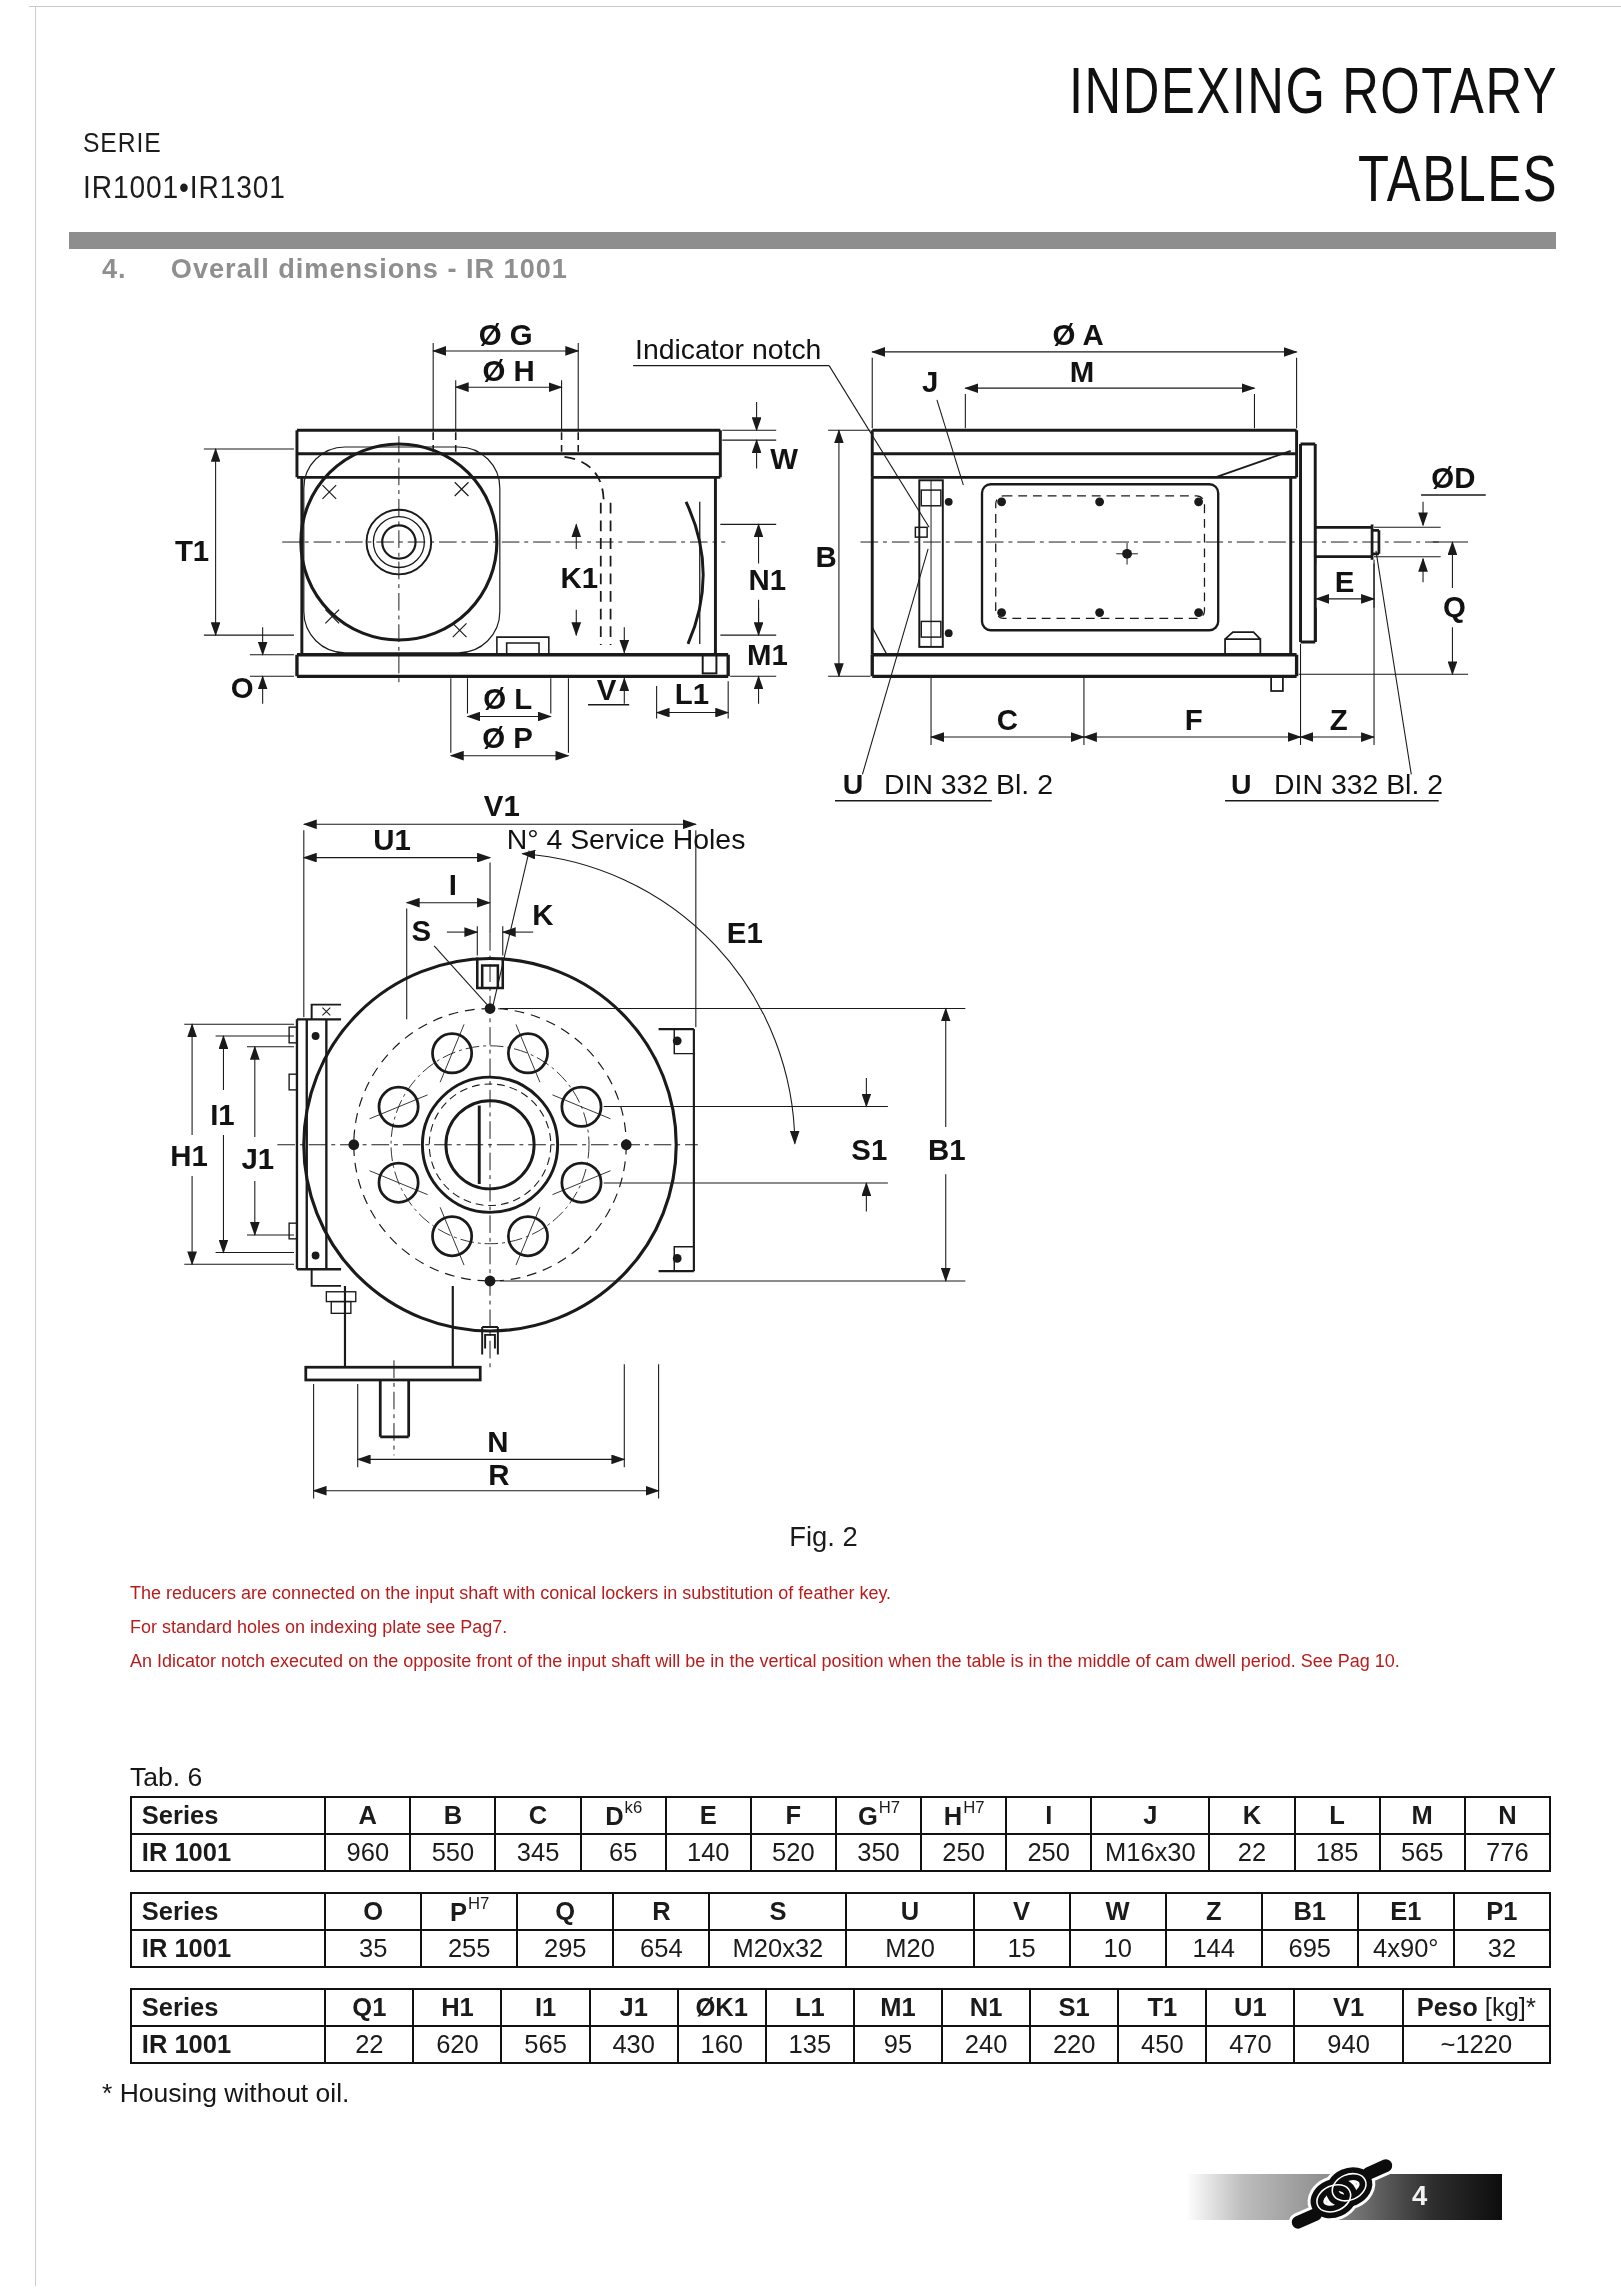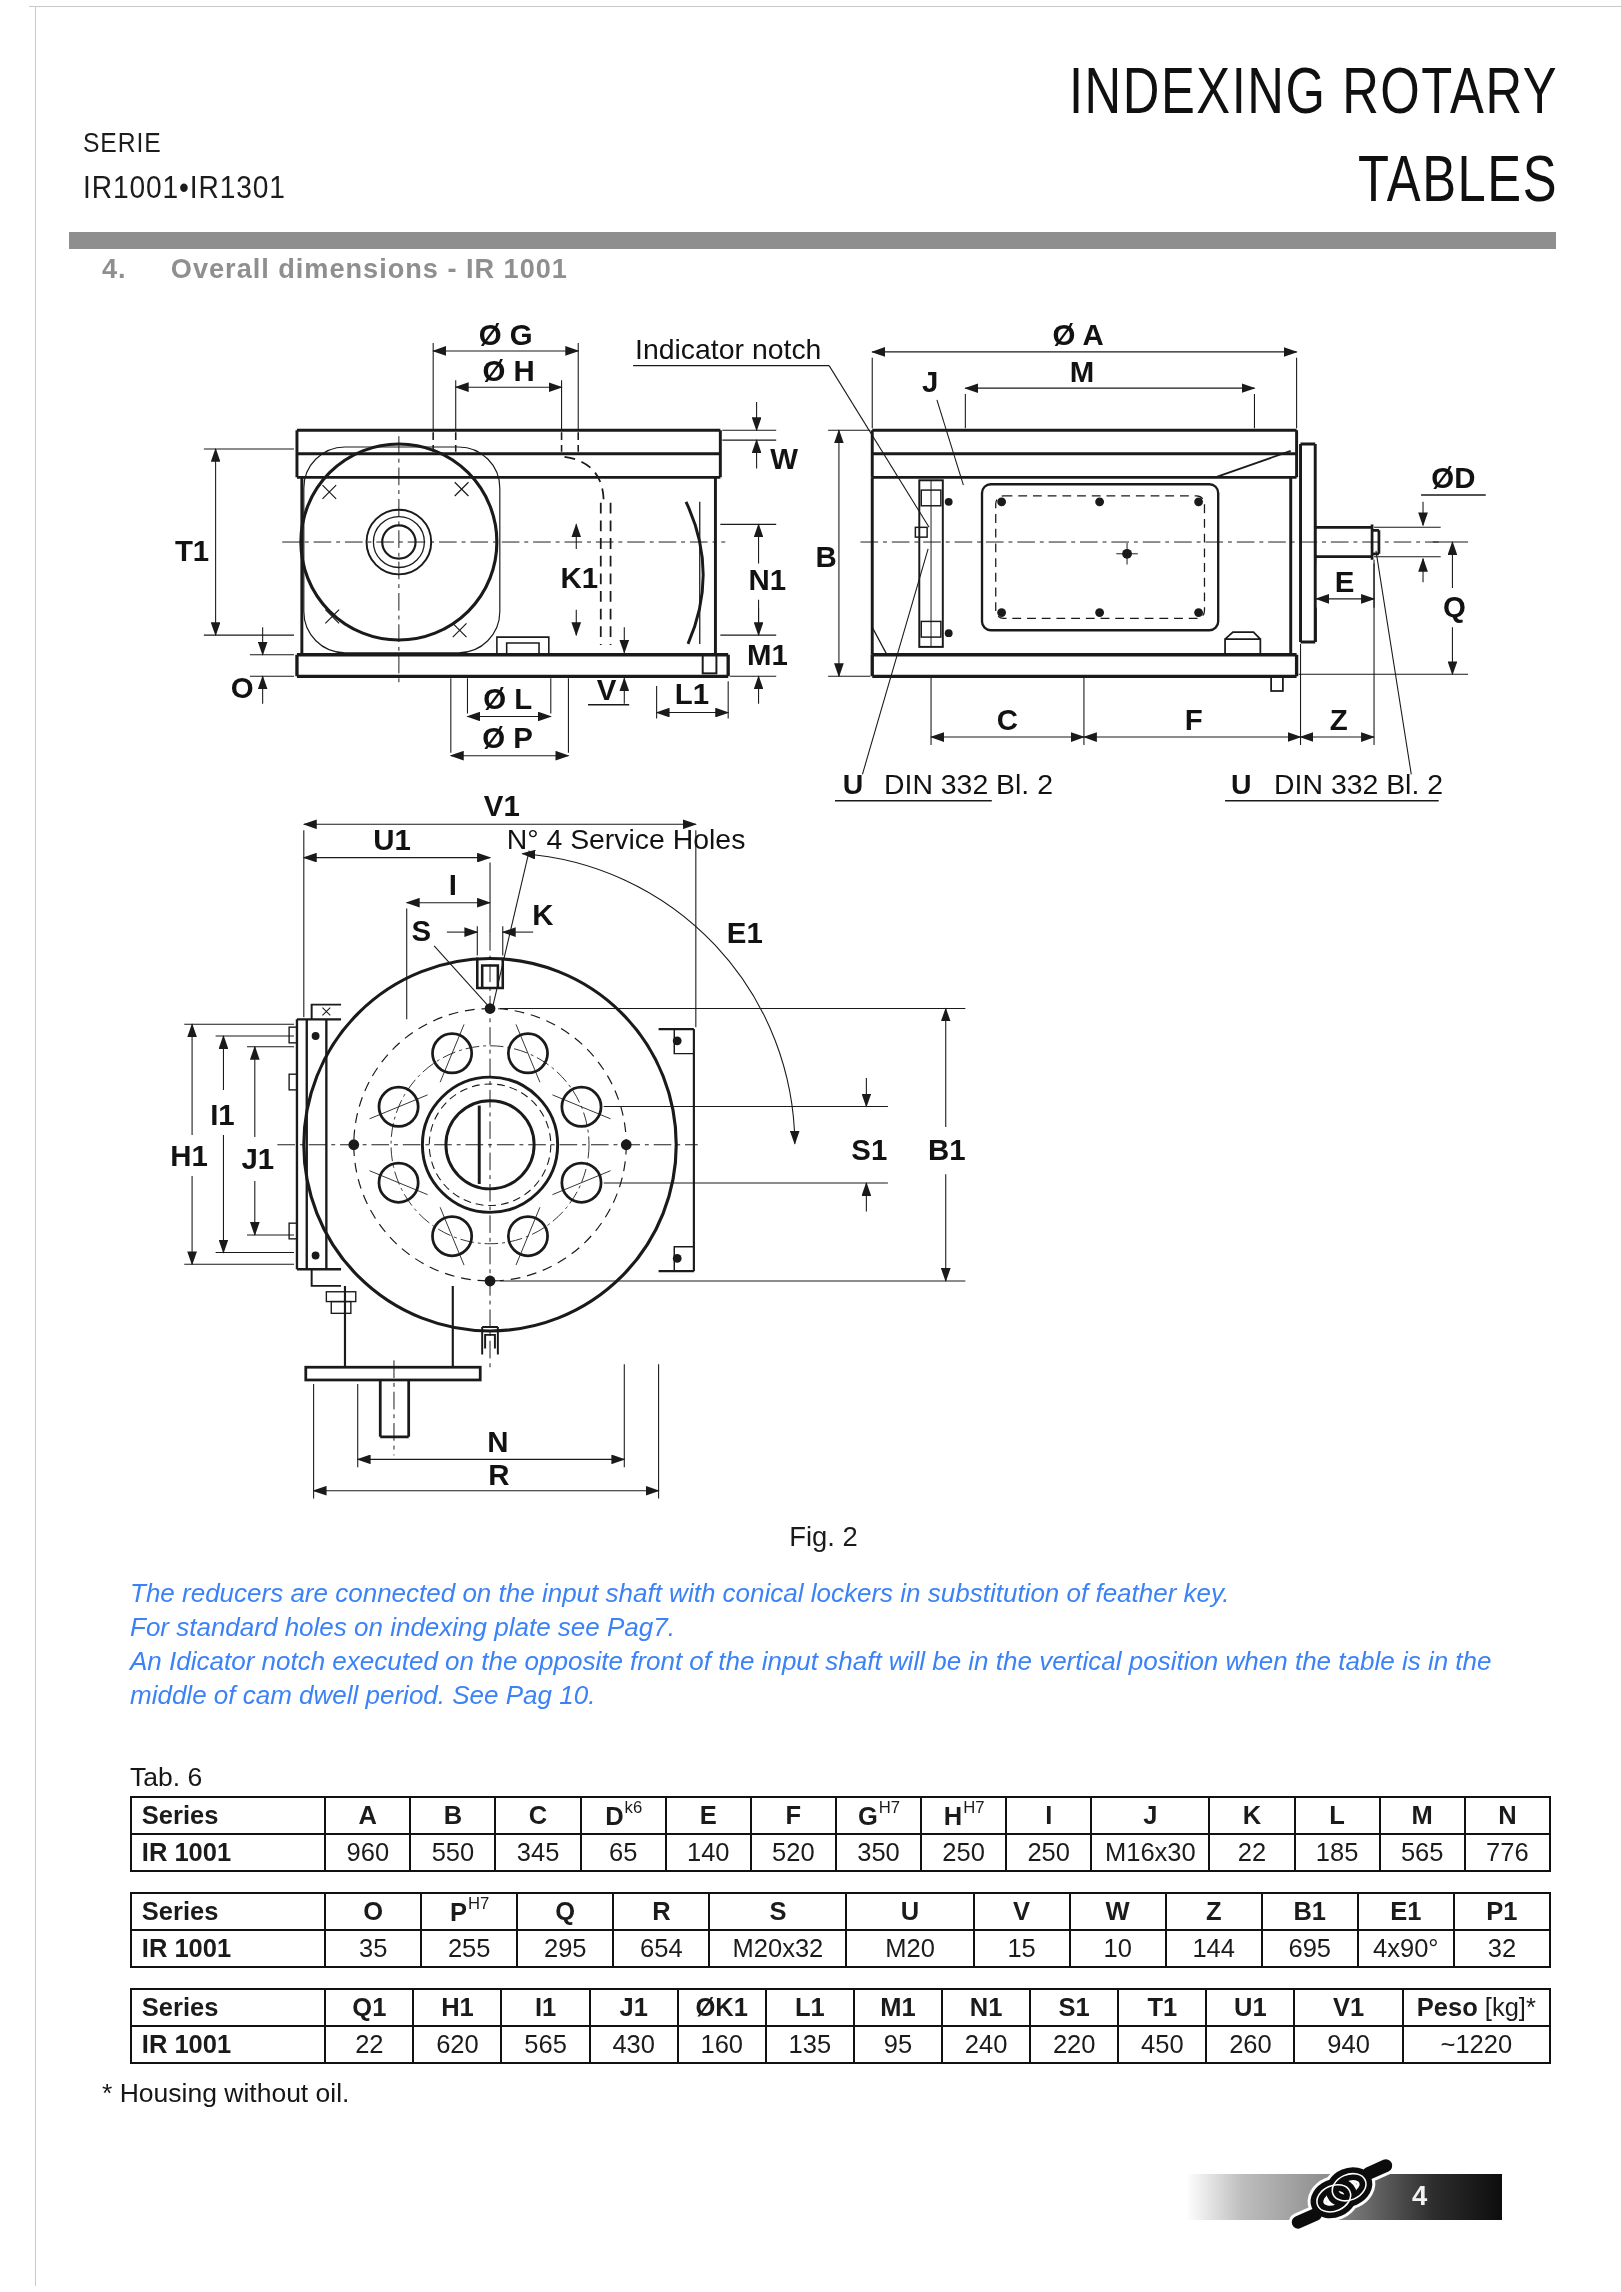--- a/index.html
+++ b/index.html
@@ -12,21 +12,21 @@
   
   .serie-label { left:83px; top:127px; font-size:27.4px; letter-spacing:1px; transform:scaleX(.9); transform-origin:left top; color:#1c1c1c; }
   .serie-value { left:83px; top:169px; font-size:32px; letter-spacing:1px; transform:scaleX(.88); transform-origin:left top; color:#1c1c1c; }
   .main-title { right:63px; top:47px; text-align:right; font-size:65px; line-height:88px; font-weight:400; letter-spacing:2px; transform:scaleX(.78); transform-origin:right top; color:#101010; white-space:nowrap; }
   .gray-bar { left:69px; top:232px; width:1487px; height:16.7px; background:#8e8e8e; }
   .section-line { left:102px; top:253px; font-size:28px; font-weight:bold; color:#8f8f8f; letter-spacing:1px; transform:scaleX(.97); transform-origin:left top; }
   .section-line .num { display:inline-block; width:71px; }
   
   svg text { font-family:"Liberation Sans", sans-serif; }
   .fig-caption { left:0; top:1521px; width:1647px; text-align:center; font-size:27.4px; color:#1b1b1b; }
-  .notes { left:130px; top:1576px; width:1372px; font-size:26px; line-height:34px; color:#3b82f6;font-style:italic; }
+  .notes { left:130px; top:1576px; width:1372px; font-size:18px; line-height:34px; color:#b91c1c; }
   .tab-label { left:130px; top:1762px; font-size:26.5px; color:#161616; }
   
   table.dim { position:absolute; left:130px; border-collapse:collapse; table-layout:fixed; width:1421px; background:#fff; border:2.9px solid #111; }
   table.dim th, table.dim td { border:2px solid #111; height:37px; text-align:center; vertical-align:middle; font-size:25.5px; white-space:nowrap; overflow:hidden; padding:0 2px; }
   table.dim th { font-weight:bold;border-radius:14px; }
   table.dim th sup { font-size:16.7px; font-weight:normal; position:relative; top:-2px; left:1px; }
   table.dim .ser { text-align:left; padding-left:9.8px; font-weight:bold; }
   table.dim td { font-weight:400; }
   .hn { font-weight:400; }
   .t1 { top:1796px; } .t2 { top:1892px; } .t3 { top:1988px; }
@@ -487,21 +487,21 @@
     <td>22</td>
     <td>620</td>
     <td>565</td>
     <td>430</td>
     <td>160</td>
     <td>135</td>
     <td>95</td>
     <td>240</td>
     <td>220</td>
     <td>450</td>
-    <td>260</td>
+    <td>470</td>
     <td>940</td>
     <td>~1220</td>
   </tr>
 </tbody>
   </table>
 
 <div class="abs footnote">* Housing without oil.</div>
 
 <div class="abs footer-bar"></div>
 <svg class="abs logo-wrap" viewBox="-56 -42 112 84">

